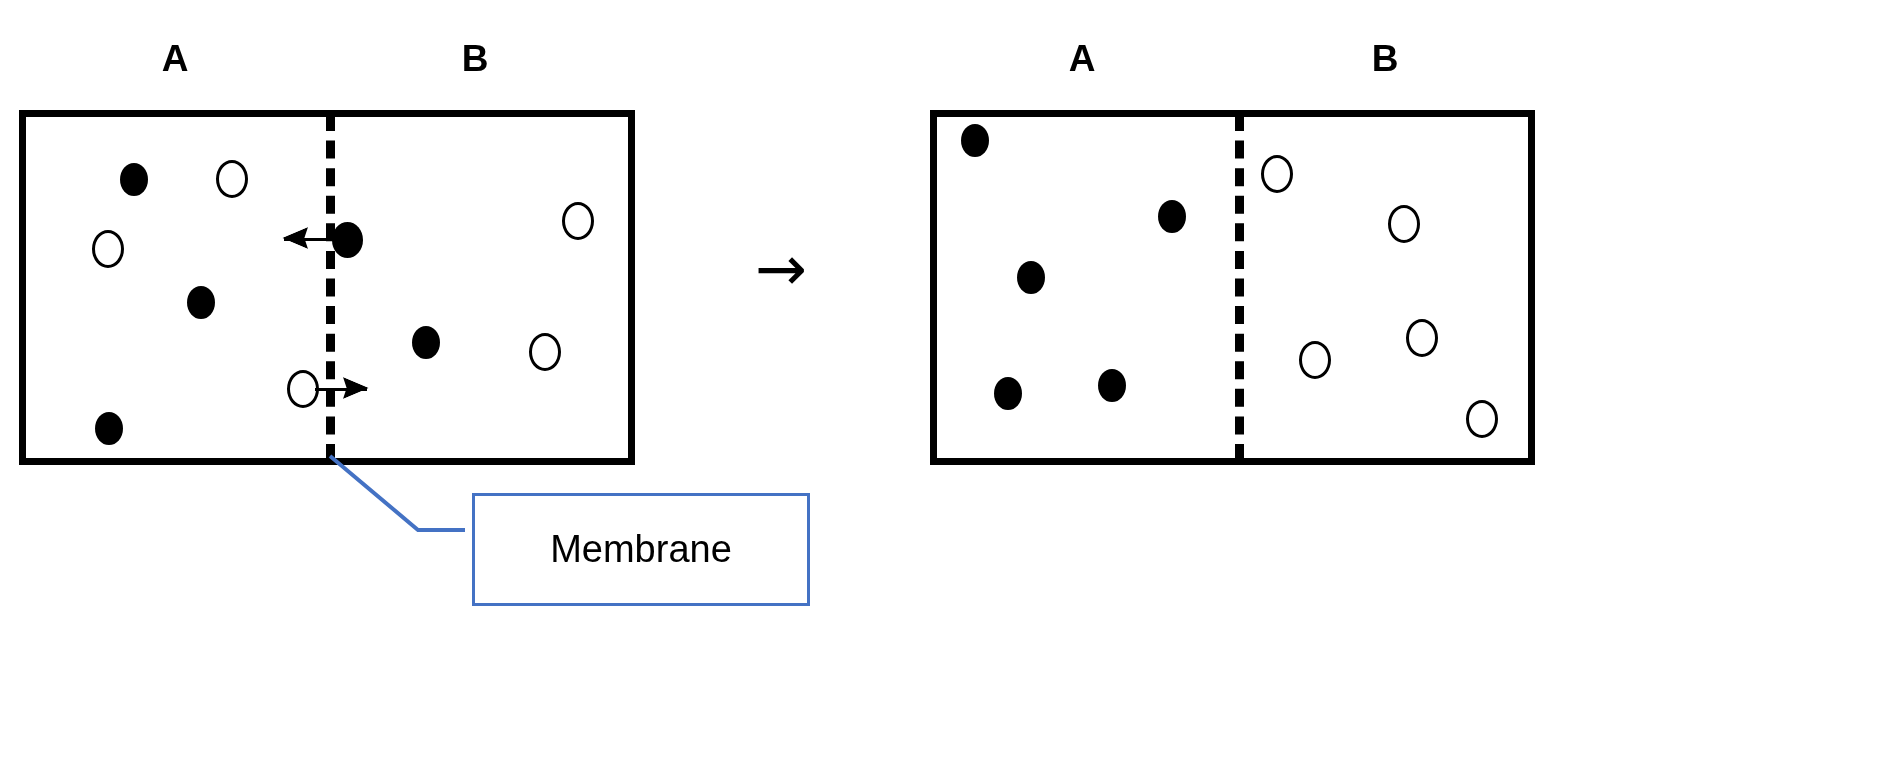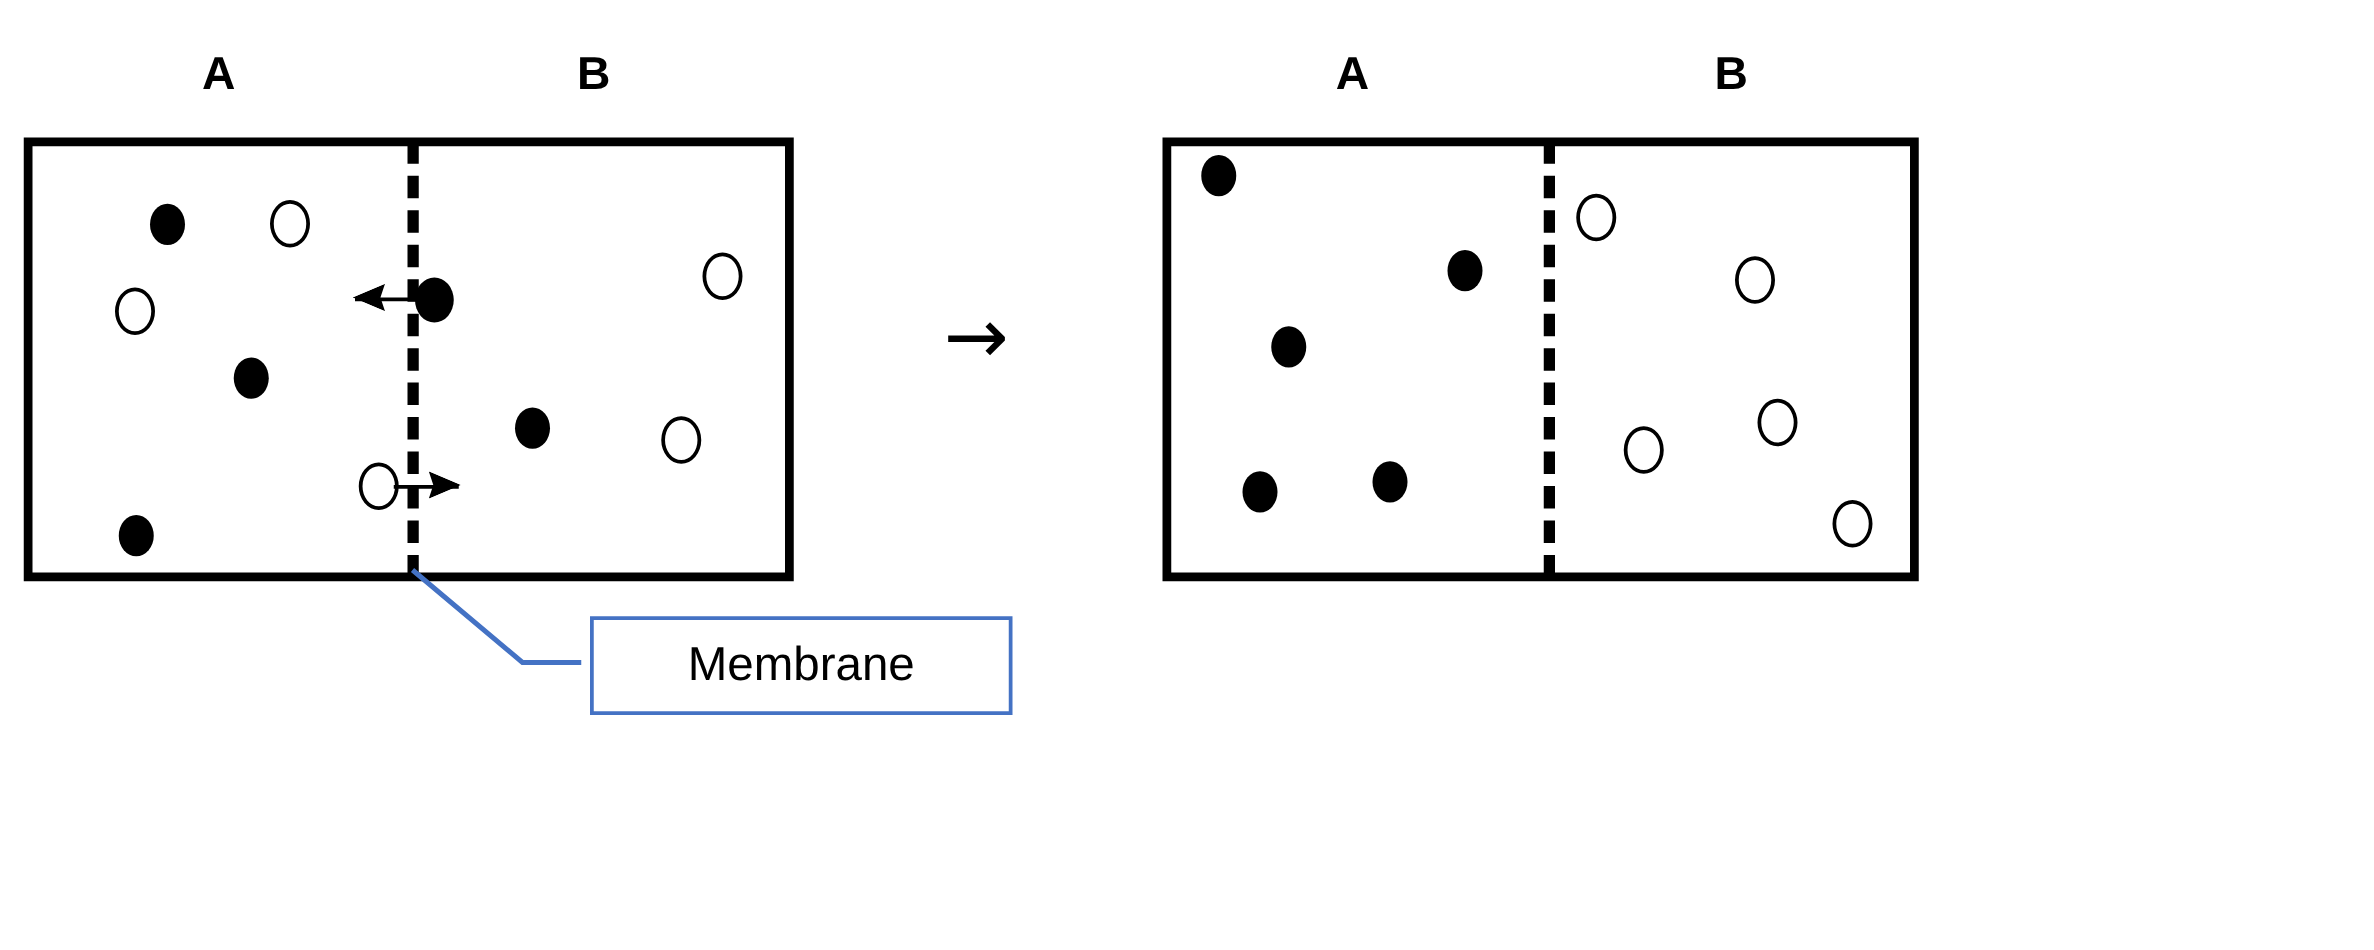--- a/index.html
+++ b/index.html
@@ -156,21 +156,21 @@
 
     <div class="motion-arrow right" style="left:315px; top:388px; width:52px;">
       <div class="shaft" style="width:52px;"></div>
       <div class="head"></div>
     </div>
 
     <svg class="callout-leader" style="left:300px; top:440px; width:250px; height:130px;" viewBox="0 0 250 130">
       <polyline points="30,16 118,90 165,90" fill="none" stroke="#4472C4" stroke-width="4"></polyline>
     </svg>
 
-    <div class="callout-box" style="left:472px; top:493px; width:338px; height:79px;">
+    <div class="callout-box" style="left:472px; top:493px; width:338px; height:113px;">
       <span class="callout-text">Membrane</span>
     </div>
   </div>
 
   <div class="transition-arrow" style="left:755px; top:238px;">→</div>
 
   <div class="panel">
 
     <div class="comp-label" style="left:1052px; top:40px;">A</div>
     <div class="comp-label" style="left:1355px; top:40px;">B</div>

